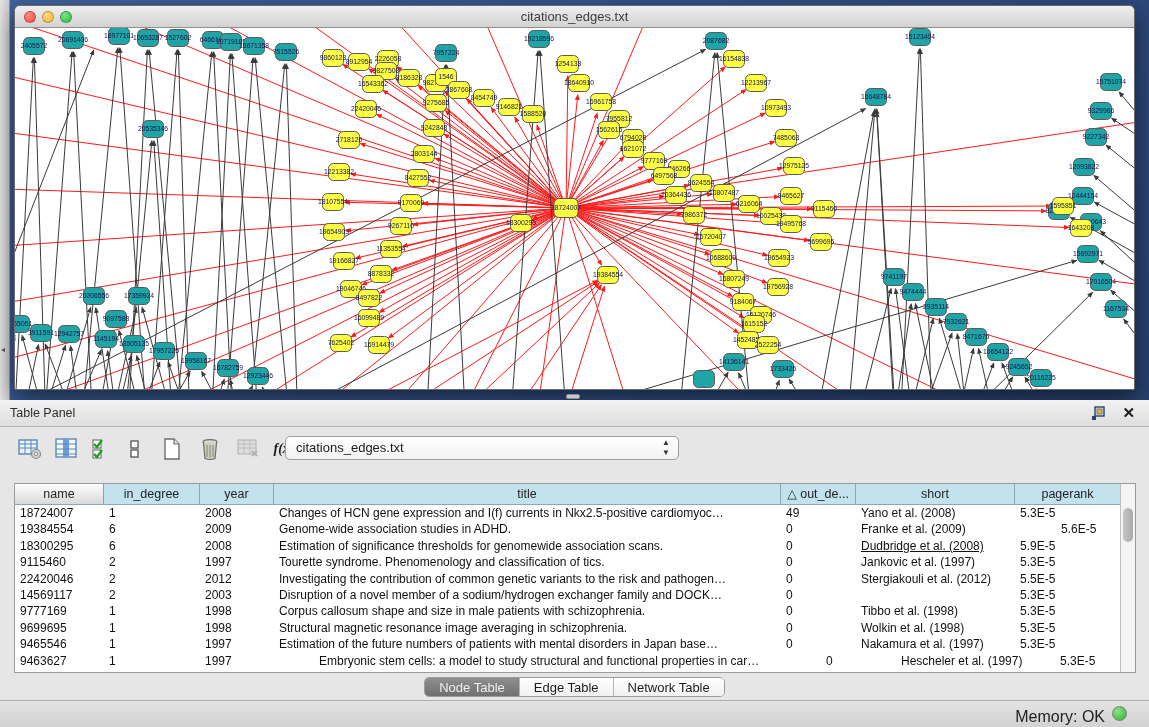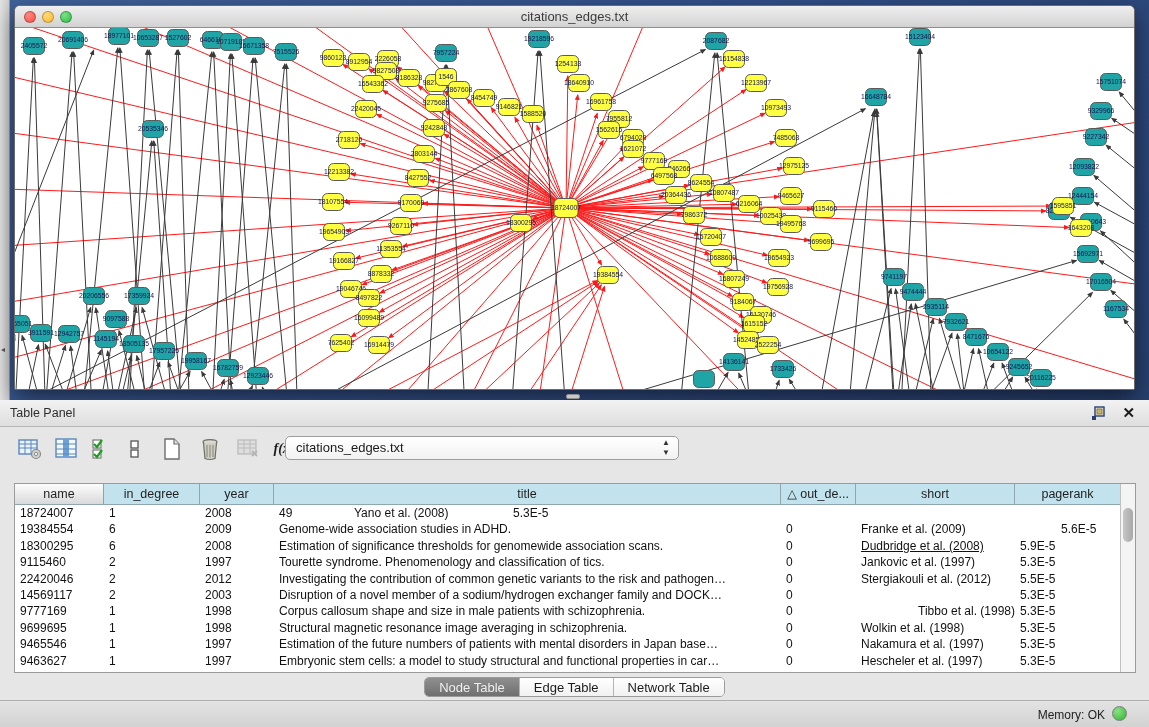--- a/index.html
+++ b/index.html
@@ -76,21 +76,21 @@
   #seg { display:flex; height:20px; border:1px solid #9b9b9b; border-radius:5px;
     overflow:hidden; background:#fcfcfc; }
   .seg-btn { padding:0 14px; font-size:13px; line-height:19px; color:#1c1c1c;
     border-right:1px solid #b5b5b5; background:linear-gradient(#ffffff,#f1f1f1); }
   .seg-btn:last-child { border-right:none; }
   .seg-btn.sel { background:linear-gradient(#8f8f8f,#6f6f6f); color:#efefef; }
 
   
   #statusbar { position:absolute; left:0; top:700px; width:1149px; height:27px;
     background:linear-gradient(#e3e3e3,#d2d2d2); border-top:1px solid #aeaeae; }
-  #memory-label { position:absolute; right:44px; top:7px; font-size:12px; color:#222; }
+  #memory-label { position:absolute; right:44px; top:7px; font-size:16px; color:#222; }
   #memory-dot { position:absolute; right:22px; top:5px; width:15px; height:15px;
     border-radius:50%; background:radial-gradient(circle at 35% 30%,#8ee08a,#2eb52e);
     border:1px solid #7d7d7d; }
 
   
   #divider-nub { position:absolute; left:566px; top:394px; width:14px; height:5px;
     background:#c9c9c9; border:1px solid #8f8f8f; border-radius:2px; }
 </style>
 </head>
 <body>
@@ -644,20 +644,21 @@
             <div class="hcell" style="width: 507px;">title</div>
             <div class="hcell" style="width: 75px;">△ out_de...</div>
             <div class="hcell" style="width: 159px;">short</div>
             <div class="hcell" style="width: 106px;">pagerank</div>
           </div>
         <div id="gbody">
             <div class="grow">
               <div class="gcell" style="width: 89px;">18724007</div>
               <div class="gcell" style="width: 96px;">1</div>
               <div class="gcell" style="width: 74px;">2008</div>
+              <div class="gcell" style="width: 507px;">Changes of HCN gene expression and I(f) currents in Nkx2.5-positive cardiomyoc…</div>
               <div class="gcell" style="width: 75px;">49</div>
               <div class="gcell" style="width: 159px;">Yano et al. (2008)</div>
               <div class="gcell" style="width: 106px;">5.3E-5</div>
             </div>
             <div class="grow">
               <div class="gcell" style="width: 89px;">19384554</div>
               <div class="gcell" style="width: 96px;">6</div>
               <div class="gcell" style="width: 74px;">2009</div>
               <div class="gcell" style="width: 507px;">Genome-wide association studies in ADHD.</div>
               <div class="gcell" style="width: 75px;">0</div>
@@ -699,21 +700,21 @@
               <div class="gcell" style="width: 75px;">0</div>
               <div class="gcell" style="width: 159px; margin-top: 20px;">de Silva et al. (2003)</div>
               <div class="gcell" style="width: 106px;">5.3E-5</div>
             </div>
             <div class="grow">
               <div class="gcell" style="width: 89px;">9777169</div>
               <div class="gcell" style="width: 96px;">1</div>
               <div class="gcell" style="width: 74px;">1998</div>
               <div class="gcell" style="width: 507px;">Corpus callosum shape and size in male patients with schizophrenia.</div>
               <div class="gcell" style="width: 75px;">0</div>
-              <div class="gcell" style="width: 159px; text-align: right;">Tibbo et al. (1998)</div>
+              <div class="gcell" style="width: 159px;">Tibbo et al. (1998)</div>
               <div class="gcell" style="width: 106px;">5.3E-5</div>
             </div>
             <div class="grow">
               <div class="gcell" style="width: 89px;">9699695</div>
               <div class="gcell" style="width: 96px;">1</div>
               <div class="gcell" style="width: 74px;">1998</div>
               <div class="gcell" style="width: 507px;">Structural magnetic resonance image averaging in schizophrenia.</div>
               <div class="gcell" style="width: 75px;">0</div>
               <div class="gcell" style="width: 159px;">Wolkin et al. (1998)</div>
               <div class="gcell" style="width: 106px;">5.3E-5</div>
@@ -724,21 +725,21 @@
               <div class="gcell" style="width: 74px;">1997</div>
               <div class="gcell" style="width: 507px;">Estimation of the future numbers of patients with mental disorders in Japan base…</div>
               <div class="gcell" style="width: 75px;">0</div>
               <div class="gcell" style="width: 159px;">Nakamura et al. (1997)</div>
               <div class="gcell" style="width: 106px;">5.3E-5</div>
             </div>
             <div class="grow">
               <div class="gcell" style="width: 89px;">9463627</div>
               <div class="gcell" style="width: 96px;">1</div>
               <div class="gcell" style="width: 74px;">1997</div>
-              <div class="gcell" style="width: 507px;">Embryonic stem cells: a model to study structural and functional properties in car…</div>
+              <div class="gcell" style="width: 507px; margin-left: 40px;">Embryonic stem cells: a model to study structural and functional properties in car…</div>
               <div class="gcell" style="width: 75px;">0</div>
               <div class="gcell" style="width: 159px;">Hescheler et al. (1997)</div>
               <div class="gcell" style="width: 106px;">5.3E-5</div>
             </div>
           </div>
       </div>
       <div id="vscroll">
         <div id="vthumb"></div>
       </div>
     </div>

